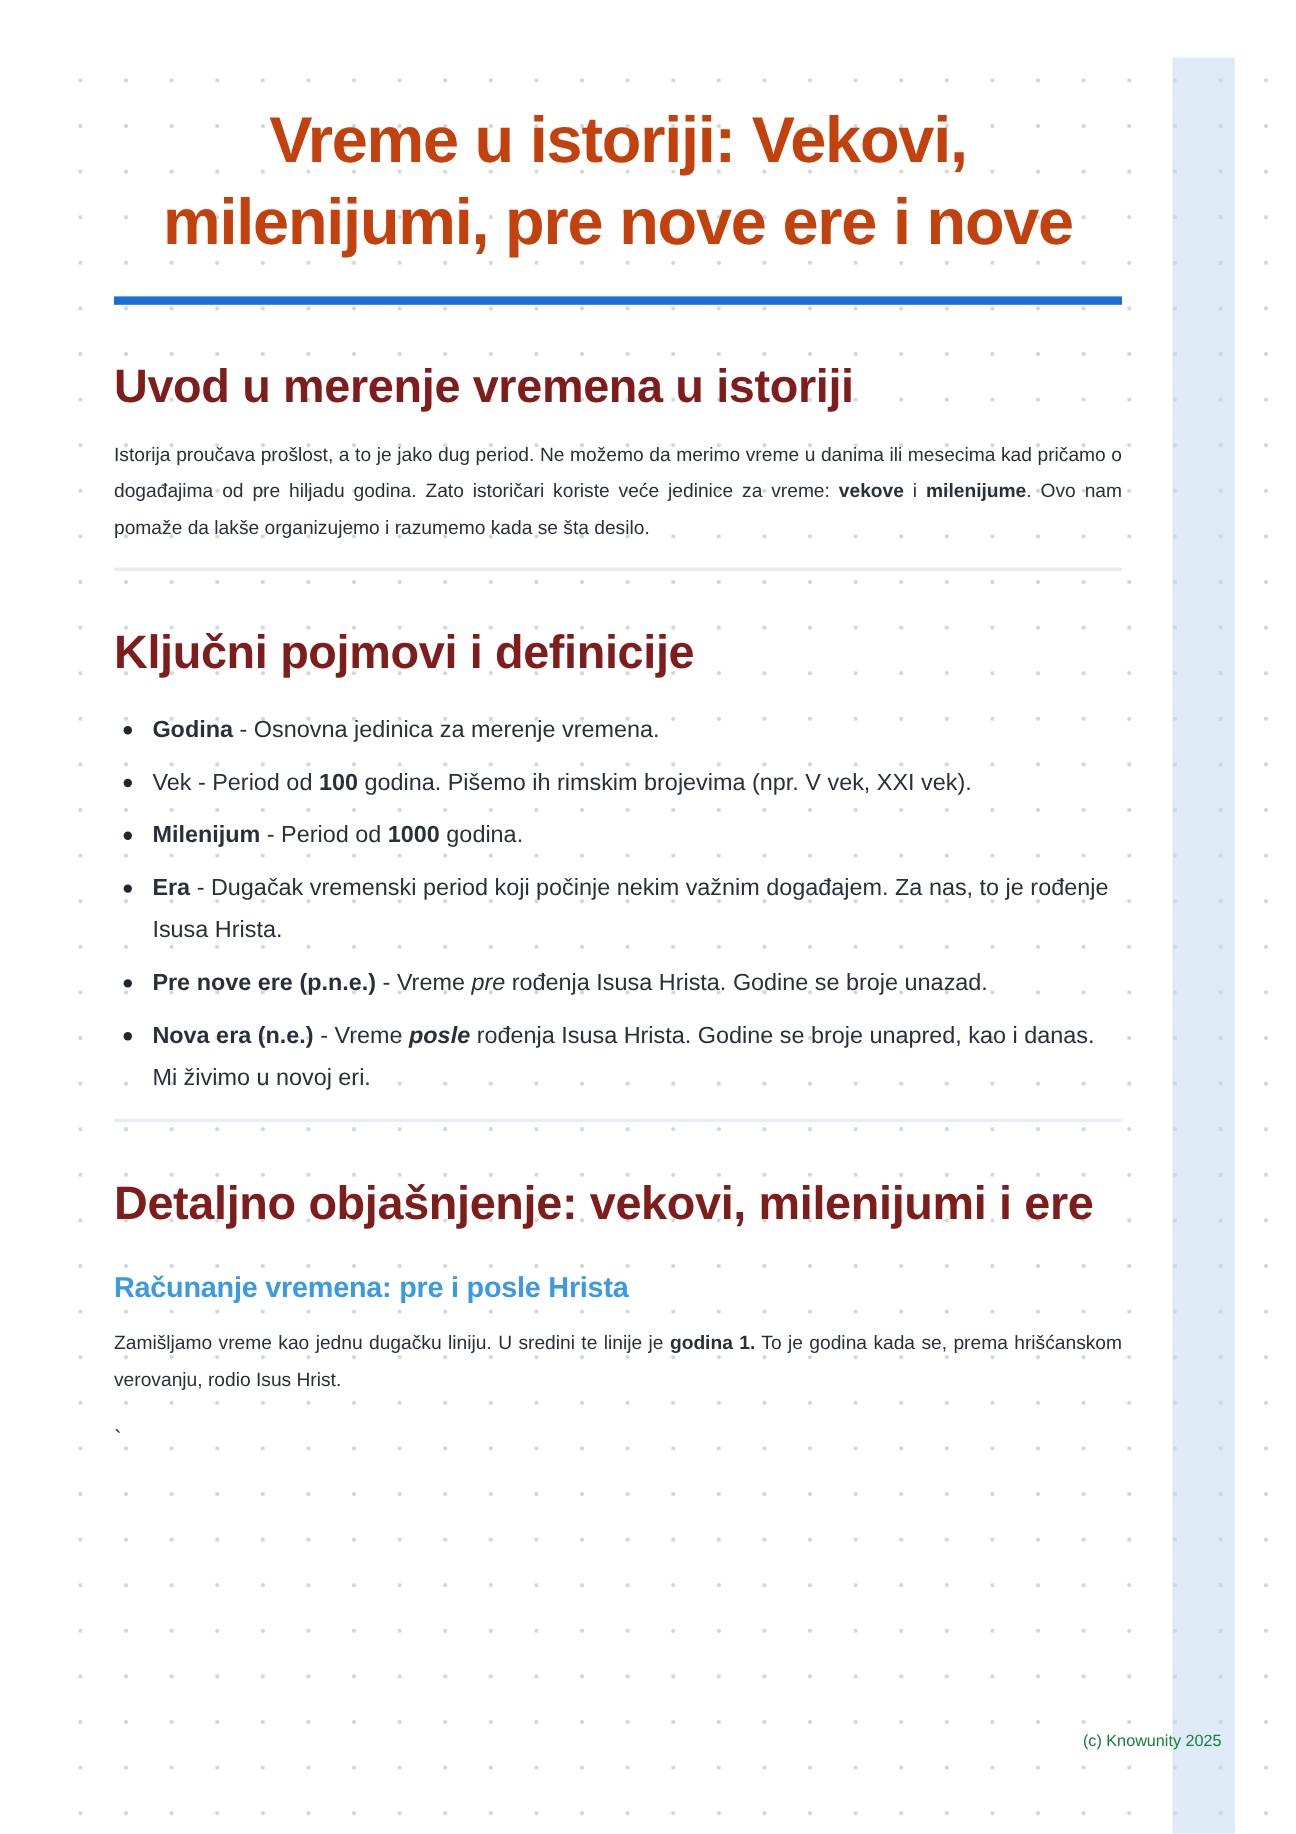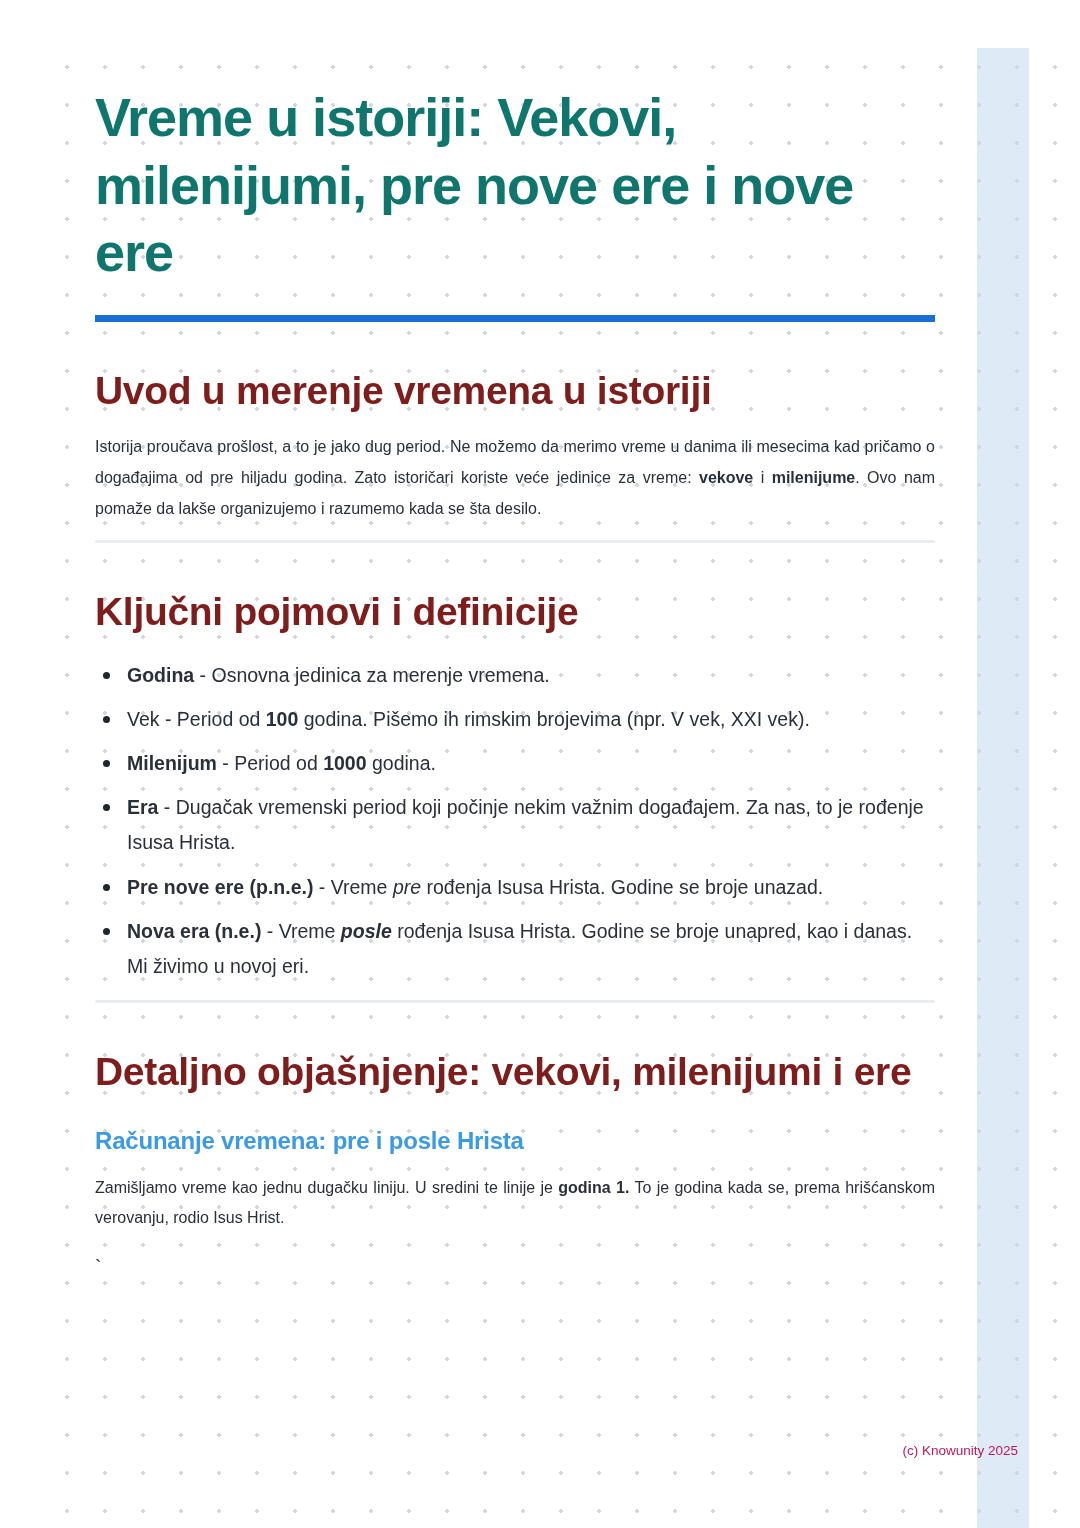--- a/index.html
+++ b/index.html
@@ -32,21 +32,22 @@
     margin-left: 95px;
     width: 840px;
   }
   h1 {
     margin: 0;
     padding-top: 84px;
     font-size: 54px;
     line-height: 1.25;
     font-weight: 800;
     letter-spacing: -1px;
-    color: #0f766e;
+    color: #c2410c;
+    text-align: center;
   }
   h1 .tl { display: block; }
   .rule {
     margin-top: 28px;
     height: 7px;
     background: #1a6fd4;
   }
   h2 {
     margin: 44px 0 0 0;
     font-size: 39px;
@@ -103,36 +104,35 @@
     margin: 22px 0 0 0;
     font-size: 19px;
     color: #2a3039;
   }
   .footer {
     position: absolute;
     right: 62px;
     bottom: 70px;
     z-index: 3;
     font-size: 13.5px;
-    color: #be185d;
+    color: #15803d;
     margin-top: 25px;
   }
 </style>
 </head>
 <body>
 
 <div class="stripe"></div>
 <div class="dots"></div>
 
 <main class="content">
 
   <h1>
     <span class="tl">Vreme u istoriji: Vekovi,</span>
     <span class="tl">milenijumi, pre nove ere i nove</span>
-    <span class="tl">ere</span>
   </h1>
 
   <div class="rule"></div>
 
   <h2>Uvod u merenje vremena u istoriji</h2>
   <p class="body"><span>Istorija proučava prošlost, a to je jako dug period. Ne možemo da merimo vreme u danima ili mesecima kad pričamo o događajima od pre hiljadu godina. Zato istoričari koriste veće jedinice za vreme: </span><span style="font-weight: 700;">vekove</span><span> i </span><span style="font-weight: 700;">milenijume</span><span>. Ovo nam pomaže da lakše organizujemo i razumemo kada se šta desilo.</span></p>
 
   <div class="divider"></div>
 
   <h2>Ključni pojmovi i definicije</h2>

